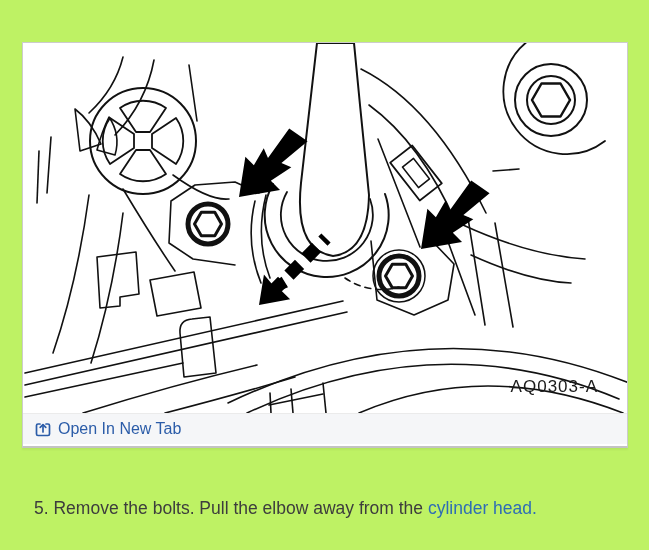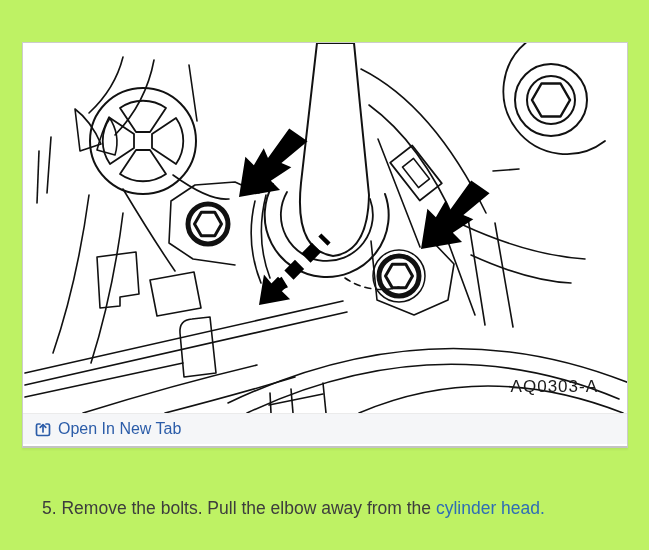--- a/index.html
+++ b/index.html
@@ -5,21 +5,21 @@
   html,body{margin:0;padding:0;background:#ffffff;}
   .page{position:relative;width:649px;height:550px;background:#bef264;font-family:"Liberation Sans",sans-serif;overflow:hidden;}
   .frame{position:absolute;left:22px;top:42px;width:604px;height:403px;background:#fff;
          border:1px solid #cccccc;border-bottom:2px solid #c3c3c3;box-shadow:0 2px 2px rgba(0,0,0,0.05);
          box-sizing:content-box;}
   .art{width:604px;height:370px;display:block;background:#fff;}
   .toolbar{width:100%;height:31px;background:#f5f6f8;border-top:1px solid #ebebeb;
            display:flex;align-items:center;justify-content:space-between;box-sizing:border-box;padding:0 12px;gap:36px;}
   .toollink{display:flex;align-items:center;gap:7px;color:#2b5ca8;font-size:16px;cursor:pointer;text-decoration:none;}
   .toollink svg{display:block;}
-  .caption{position:absolute;left:42px;top:498px;font-size:17.5px;color:#3d3d3d;white-space:nowrap;}
+  .caption{position:absolute;left:34px;top:498px;font-size:17.5px;color:#3d3d3d;white-space:nowrap;}
   .caption a{color:#2e6db5;text-decoration:none;cursor:pointer;}
   .caption .link-period{color:#2e6db5;}
   svg text{font-family:"Liberation Sans",sans-serif;}
 </style>
 </head>
 <body>
 
 <div class="page">
 
   <div class="frame">

